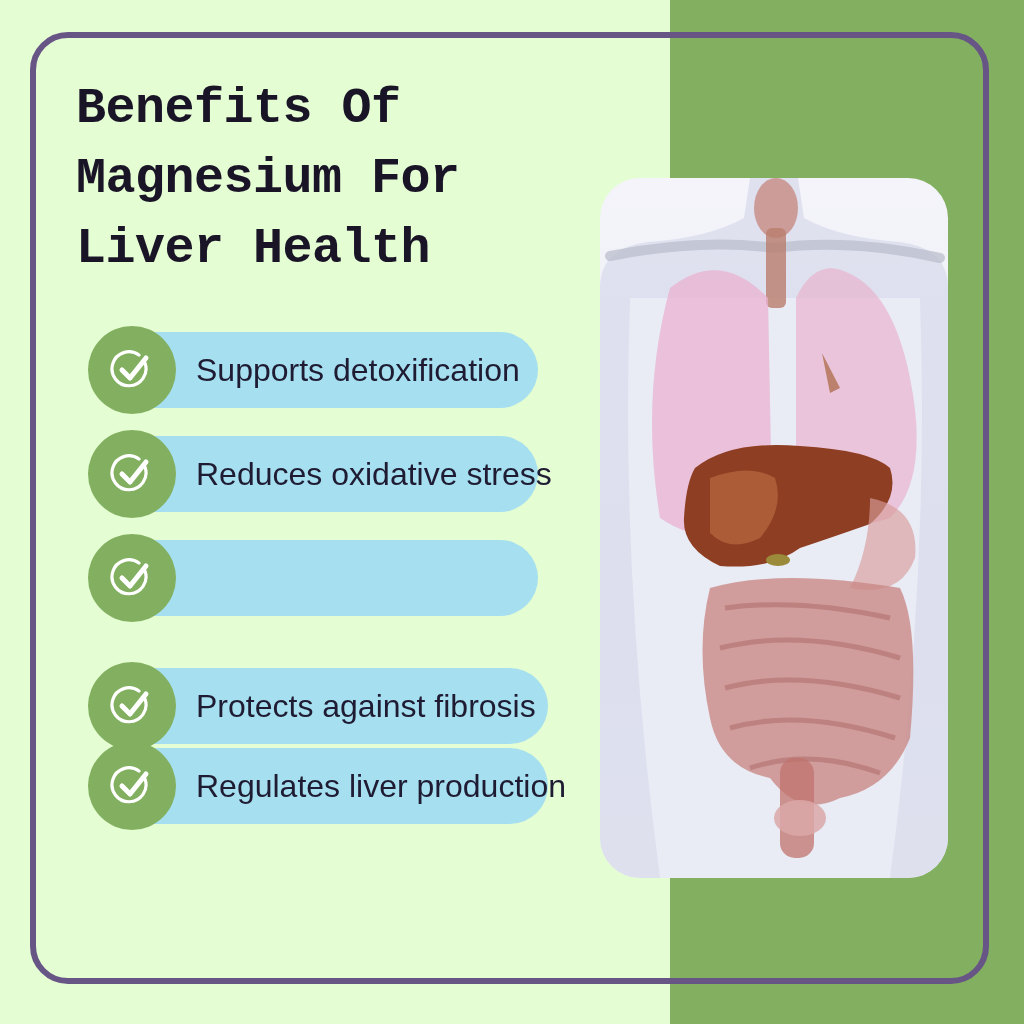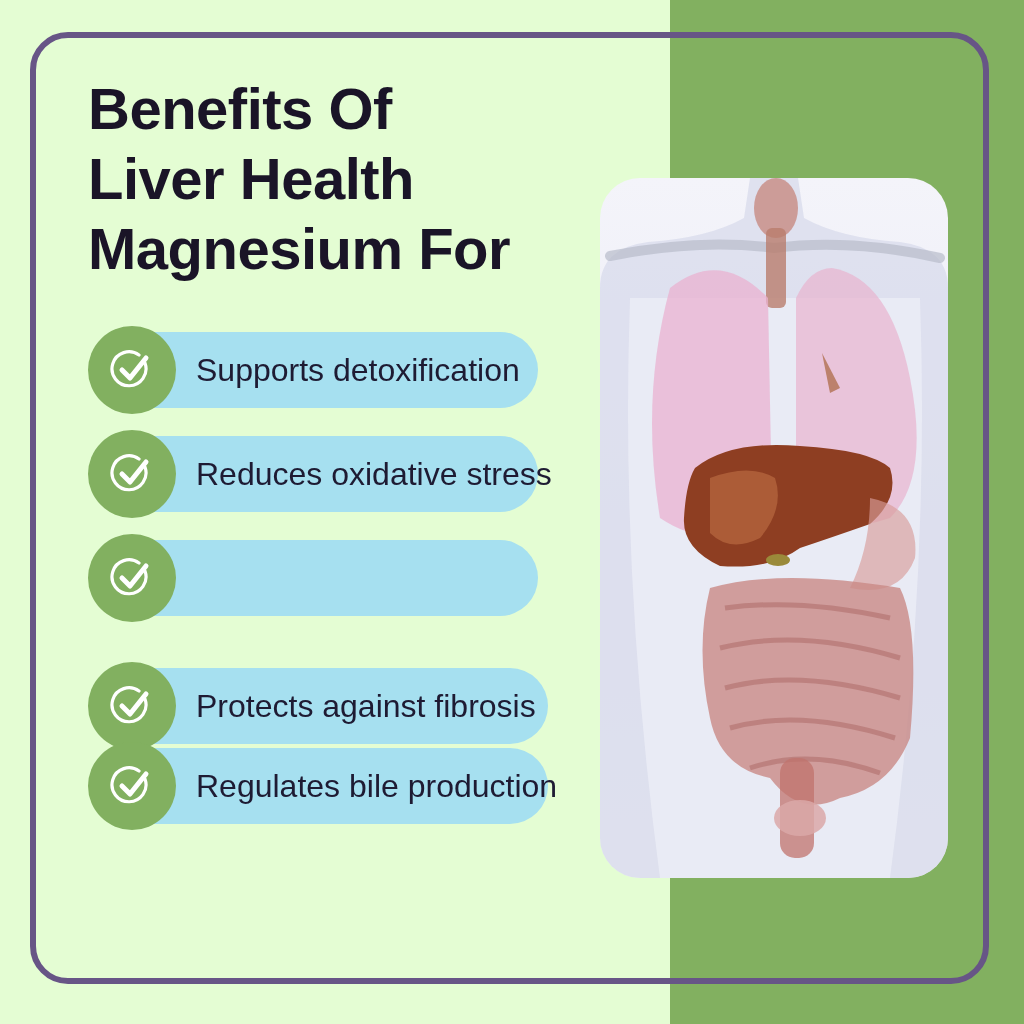--- a/index.html
+++ b/index.html
@@ -10,23 +10,24 @@
     }
     .green-col {
       position: absolute; left: 670px; top: 0; width: 354px; height: 1024px;
       background: #82b060;
     }
     .frame {
       position: absolute; left: 30px; top: 32px; width: 959px; height: 952px;
       border: 6px solid #675586; border-radius: 38px; box-sizing: border-box;
     }
     .title {
-      position: absolute; left: 88px; top: 74px; margin: 0;
-      font-size: 58px; line-height: 70px; font-weight: 700; color: #1a1427;
+      position: absolute; left: 76px; top: 74px; margin: 0;
+      font-size: 50px; line-height: 70px; font-weight: 700; color: #1a1427;
       letter-spacing: -0.5px;
+      font-family: Liberation Mono, monospace;
     }
     .title span { display: block; white-space: nowrap; }
     .benefit {
       position: absolute; left: 88px; height: 88px; width: 460px;
     }
     .pill {
       position: absolute; left: 60px; top: 6px; height: 76px;
       background: #a6e0f0; border-radius: 0 38px 38px 0;
     }
     .badge {
@@ -46,22 +47,22 @@
     .image-card svg { display: block; }
   </style>
 </head>
 <body>
 
 <div class="green-col"></div>
 <div class="frame"></div>
 
 <h1 class="title">
   <span>Benefits Of</span>
+  <span>Magnesium For</span>
   <span>Liver Health</span>
-  <span>Magnesium For</span>
 </h1>
 
 <div class="benefit" style="top:326px;">
   <div class="pill" style="width:390px;"></div>
   <div class="badge">
     <svg width="46" height="46" viewBox="0 0 46 46">
         <path d="M36 16 A17 17 0 1 1 30 8" fill="none" stroke="#fff" stroke-width="3.2" stroke-linecap="round"></path>
         <path d="M13 23 L21 31 L37 11" fill="none" stroke="#fff" stroke-width="5" stroke-linecap="round" stroke-linejoin="round"></path>
       </svg>
   </div>
@@ -101,21 +102,21 @@
 </div>
 
 <div class="benefit" style="top:742px;">
   <div class="pill" style="width:400px;"></div>
   <div class="badge">
     <svg width="46" height="46" viewBox="0 0 46 46">
         <path d="M36 16 A17 17 0 1 1 30 8" fill="none" stroke="#fff" stroke-width="3.2" stroke-linecap="round"></path>
         <path d="M13 23 L21 31 L37 11" fill="none" stroke="#fff" stroke-width="5" stroke-linecap="round" stroke-linejoin="round"></path>
       </svg>
   </div>
-  <div class="label">Regulates bile production</div>
+  <div class="label">Regulates liver production</div>
 </div>
 
 <div class="image-card" title="Anatomical illustration of human torso with highlighted liver, lungs and intestines">
   <svg width="348" height="700" viewBox="0 0 348 700">
 
     <path d="M150 0 L198 0 L204 40 Q240 60 300 64 Q348 70 348 110 L348 700 L0 700 L0 110 Q0 70 48 64 Q108 60 144 40 Z" fill="#d9dcec" opacity="0.8"></path>
     <path d="M30 120 Q20 400 60 700 L290 700 Q330 400 320 120 Z" fill="#eef0f8" opacity="0.7"></path>
 
     <path d="M10 78 Q100 60 174 70 Q250 60 340 80" fill="none" stroke="#b8bccb" stroke-width="10" stroke-linecap="round" opacity="0.7"></path>
 

